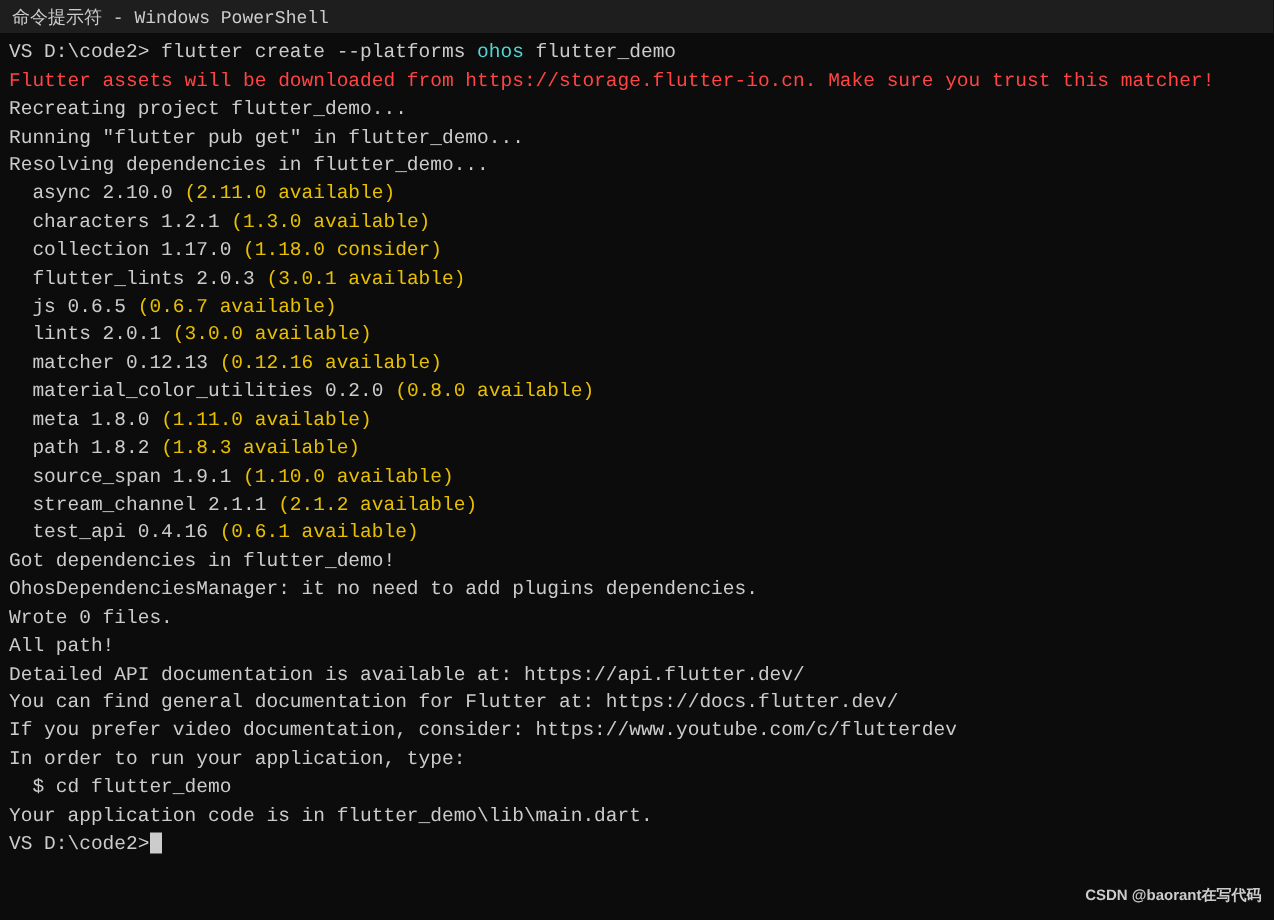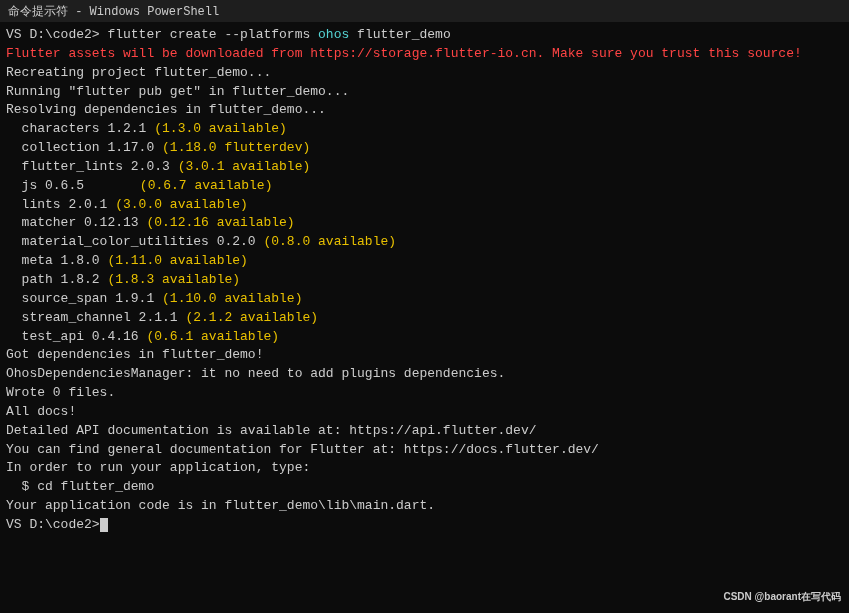--- a/index.html
+++ b/index.html
@@ -77,43 +77,45 @@
   </style>
 </head>
 <body>
 
 <div class="terminal-window">
   <div class="terminal-titlebar">
     <span>命令提示符 - Windows PowerShell</span>
   </div>
   <div class="terminal-content" id="terminal-content">
   <div class="line"><span style="color: rgb(204, 204, 204);">VS D:\code2&gt; flutter create --platforms </span><span style="color: rgb(85, 212, 212);">ohos</span><span style="color: rgb(204, 204, 204);"> flutter_demo</span></div>
-      <div class="line"><span style="color: rgb(255, 68, 68);">Flutter assets will be downloaded from https://storage.flutter-io.cn. Make sure you trust </span><span style="color: rgb(255, 68, 68);">this</span><span style="color: rgb(255, 68, 68);"> source!</span></div>
+      <div class="line"><span style="color: rgb(255, 68, 68);">Flutter assets will be downloaded from https://storage.flutter-io.cn. Make sure you trust </span><span style="color: rgb(255, 68, 68);">this</span><span style="color: rgb(255, 68, 68);"> matcher!</span></div>
       <div class="line"><span style="color: rgb(204, 204, 204);">Recreating project flutter_demo...</span></div>
       <div class="line"><span style="color: rgb(204, 204, 204);">Running "flutter pub get" in flutter_demo...</span></div>
       <div class="line"><span style="color: rgb(204, 204, 204);">Resolving dependencies in flutter_demo...</span></div>
+      <div class="line"><span style="color: rgb(204, 204, 204);">  async 2.10.0 </span><span style="color: rgb(232, 192, 0);">(2.11.0 available)</span></div>
       <div class="line"><span style="color: rgb(204, 204, 204);">  characters 1.2.1 </span><span style="color: rgb(232, 192, 0);">(1.3.0 available)</span></div>
-      <div class="line"><span style="color: rgb(204, 204, 204);">  collection 1.17.0 </span><span style="color: rgb(232, 192, 0);">(1.18.0 flutterdev)</span></div>
+      <div class="line"><span style="color: rgb(204, 204, 204);">  collection 1.17.0 </span><span style="color: rgb(232, 192, 0);">(1.18.0 consider)</span></div>
       <div class="line"><span style="color: rgb(204, 204, 204);">  flutter_lints 2.0.3 </span><span style="color: rgb(232, 192, 0);">(3.0.1 available)</span></div>
-      <div class="line"><span style="color: rgb(204, 204, 204);">  js 0.6.5 </span><span style="color: rgb(232, 192, 0); margin-left: 48px;">(0.6.7 available)</span></div>
+      <div class="line"><span style="color: rgb(204, 204, 204);">  js 0.6.5 </span><span style="color: rgb(232, 192, 0);">(0.6.7 available)</span></div>
       <div class="line"><span style="color: rgb(204, 204, 204);">  lints 2.0.1 </span><span style="color: rgb(232, 192, 0);">(3.0.0 available)</span></div>
       <div class="line"><span style="color: rgb(204, 204, 204);">  matcher 0.12.13 </span><span style="color: rgb(232, 192, 0);">(0.12.16 available)</span></div>
       <div class="line"><span style="color: rgb(204, 204, 204);">  material_color_utilities 0.2.0 </span><span style="color: rgb(232, 192, 0);">(0.8.0 available)</span></div>
       <div class="line"><span style="color: rgb(204, 204, 204);">  meta 1.8.0 </span><span style="color: rgb(232, 192, 0);">(1.11.0 available)</span></div>
       <div class="line"><span style="color: rgb(204, 204, 204);">  path 1.8.2 </span><span style="color: rgb(232, 192, 0);">(1.8.3 available)</span></div>
       <div class="line"><span style="color: rgb(204, 204, 204);">  source_span 1.9.1 </span><span style="color: rgb(232, 192, 0);">(1.10.0 available)</span></div>
       <div class="line"><span style="color: rgb(204, 204, 204);">  stream_channel 2.1.1 </span><span style="color: rgb(232, 192, 0);">(2.1.2 available)</span></div>
       <div class="line"><span style="color: rgb(204, 204, 204);">  test_api 0.4.16 </span><span style="color: rgb(232, 192, 0);">(0.6.1 available)</span></div>
       <div class="line"><span style="color: rgb(204, 204, 204);">Got dependencies in flutter_demo!</span></div>
       <div class="line"><span style="color: rgb(204, 204, 204);">OhosDependenciesManager: it no need to add plugins dependencies.</span></div>
       <div class="line"><span style="color: rgb(204, 204, 204);">Wrote 0 files.</span></div>
       <div class="line"><span style="color: rgb(204, 204, 204);"></span></div>
-      <div class="line"><span style="color: rgb(204, 204, 204);">All docs!</span></div>
+      <div class="line"><span style="color: rgb(204, 204, 204);">All path!</span></div>
       <div class="line"><span style="color: rgb(204, 204, 204);">Detailed API documentation is available at: https://api.flutter.dev/</span></div>
       <div class="line"><span style="color: rgb(204, 204, 204);">You can find general documentation for Flutter at: https://docs.flutter.dev/</span></div>
+      <div class="line"><span style="color: rgb(204, 204, 204);">If you prefer video documentation, consider: https://www.youtube.com/c/flutterdev</span></div>
       <div class="line"><span style="color: rgb(204, 204, 204);"></span></div>
       <div class="line"><span style="color: rgb(204, 204, 204);">In order to run your application, type:</span></div>
       <div class="line"><span style="color: rgb(204, 204, 204);"></span></div>
       <div class="line"><span style="color: rgb(204, 204, 204);">  $ cd flutter_demo</span></div>
       <div class="line"><span style="color: rgb(204, 204, 204);"></span></div>
       <div class="line"><span style="color: rgb(204, 204, 204);">Your application code is in flutter_demo\lib\main.dart.</span></div>
       <div class="line"><span style="color: rgb(204, 204, 204);"></span></div>
       <div class="line"><span style="color: rgb(204, 204, 204);">VS D:\code2&gt;</span><span class="cursor"></span></div>
     </div>
   <div class="watermark">CSDN @baorant在写代码</div>

